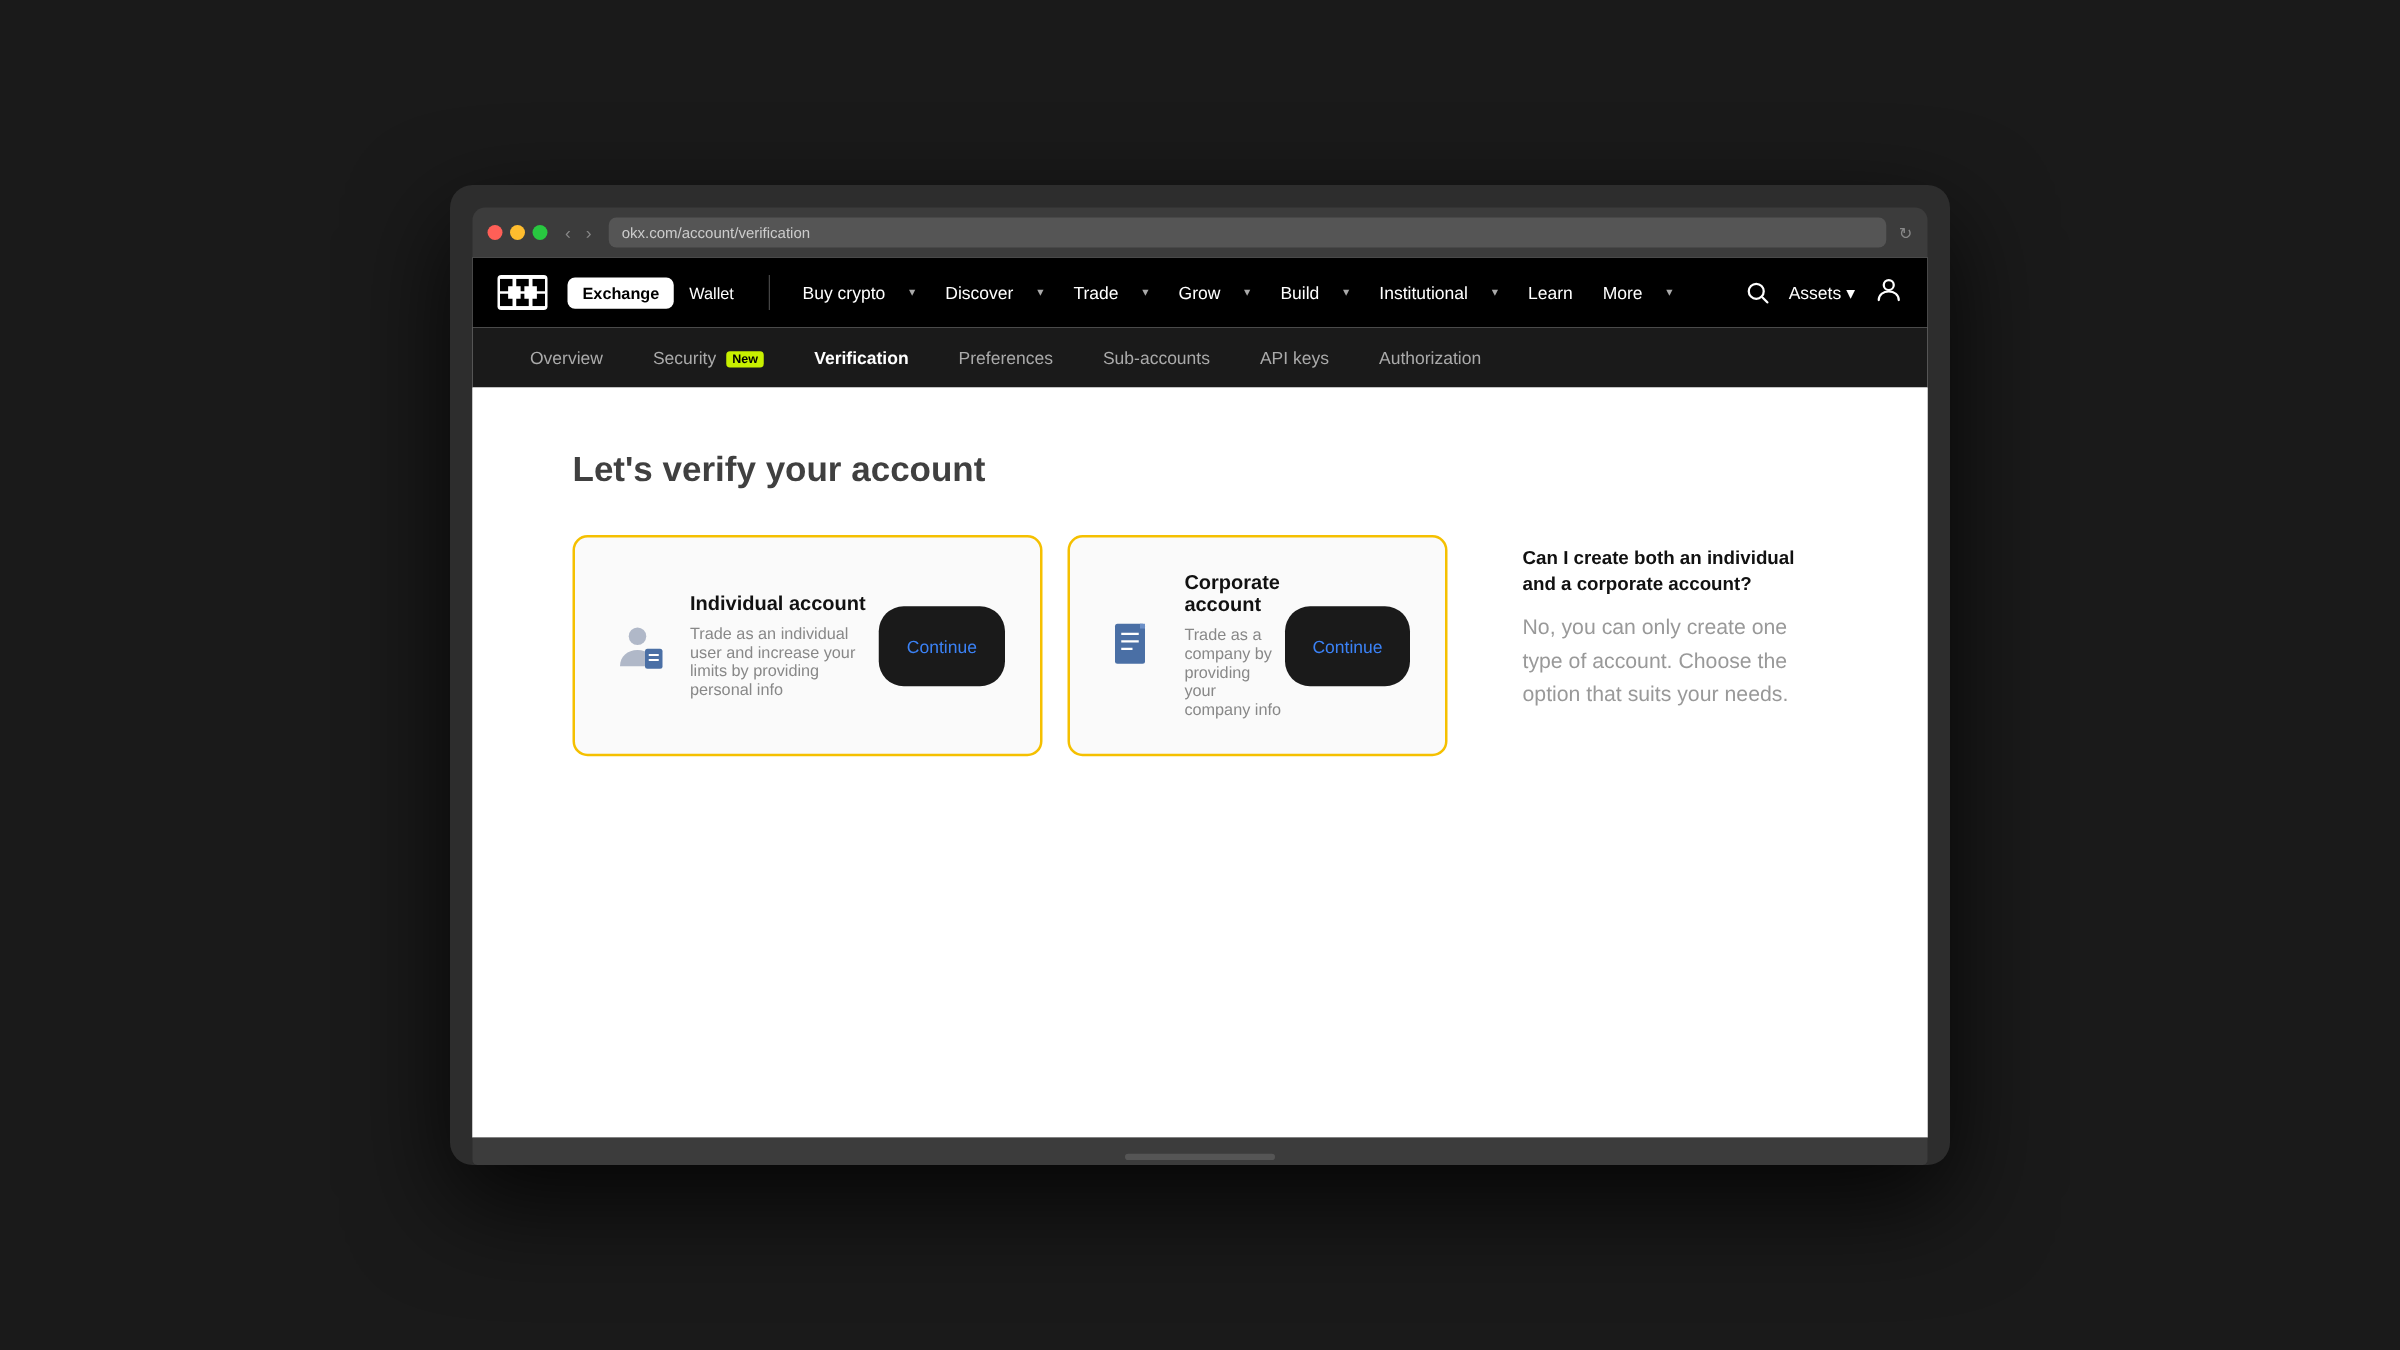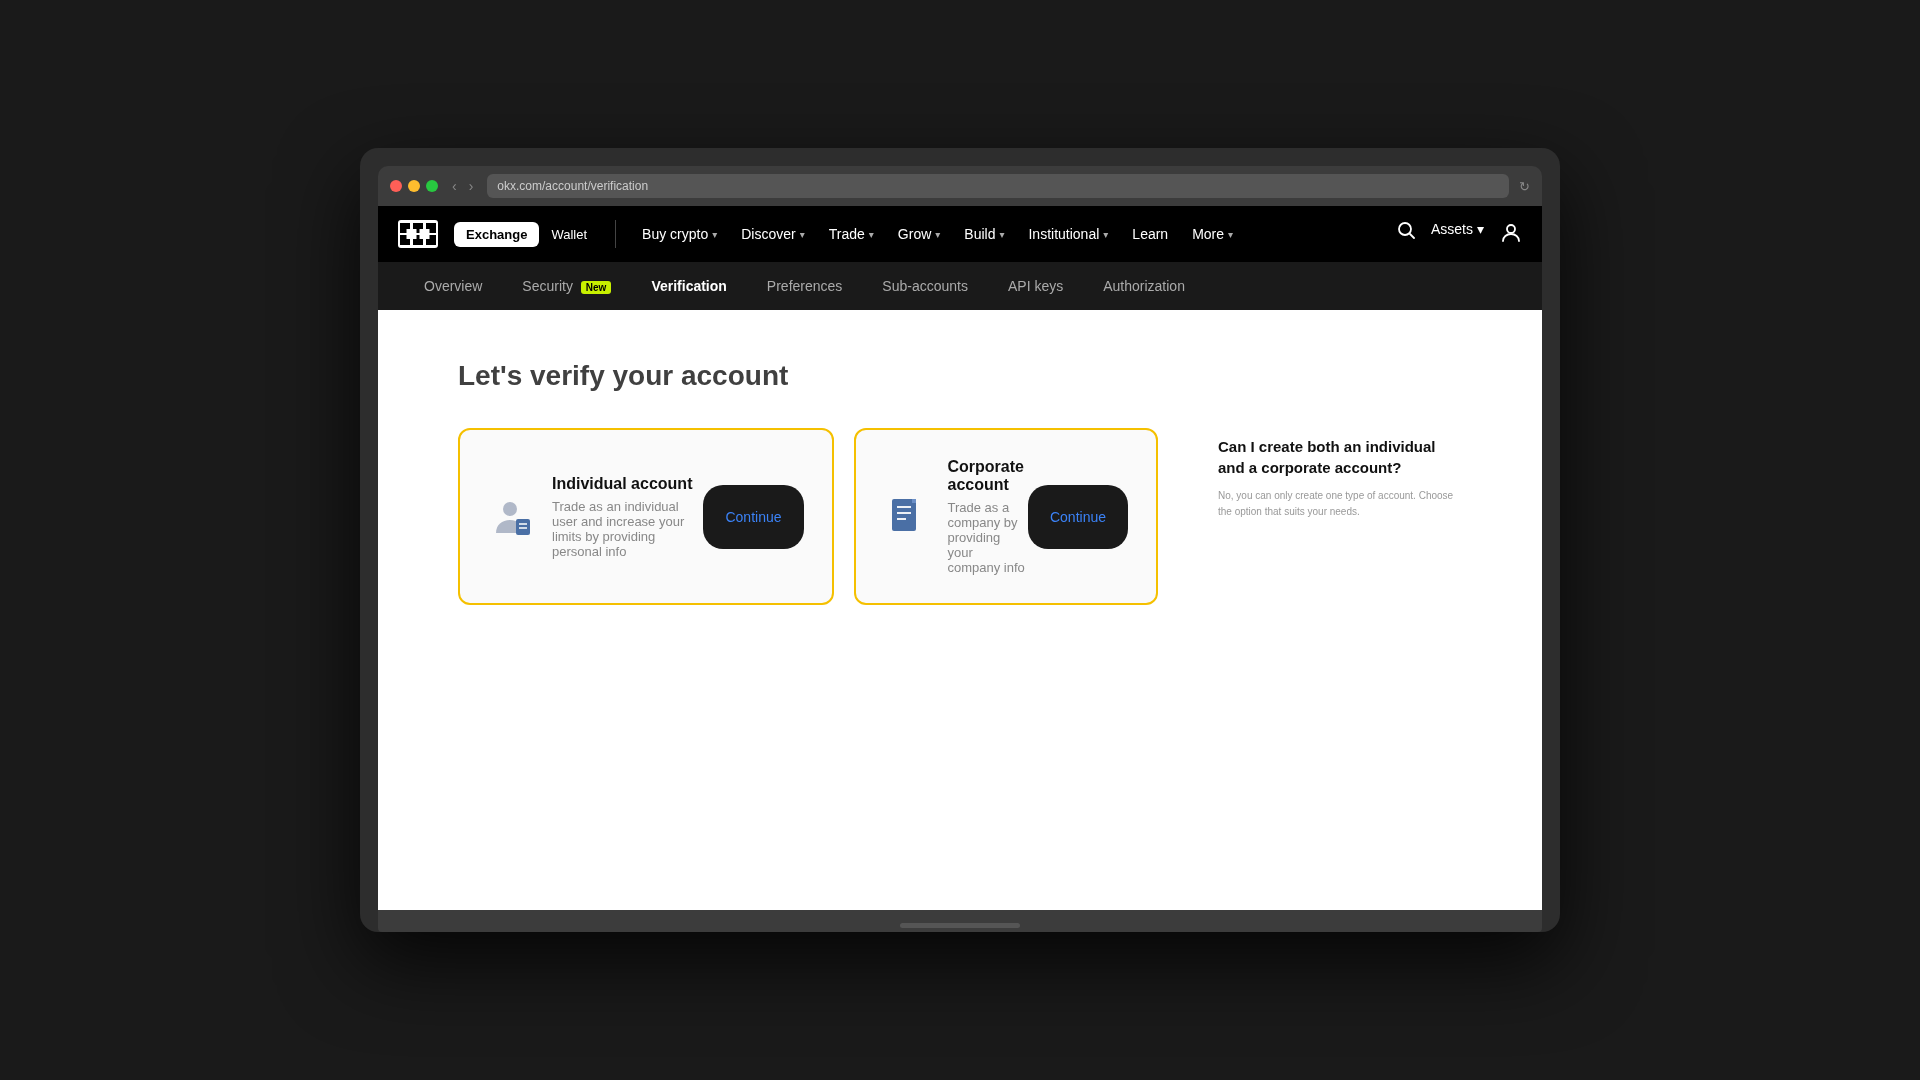--- a/index.html
+++ b/index.html
@@ -135,30 +135,30 @@
     }
     .nav-link {
       color: #fff;
       background: none;
       border: none;
       font-size: 14px;
       padding: 6px 10px;
       cursor: pointer;
       display: flex;
       align-items: center;
-      gap: 4px;
+      gap: 19px;
       white-space: nowrap;
     }
     .nav-link .chevron {
       font-size: 10px;
       color: #aaa;
     }
     .nav-right {
       display: flex;
-      align-items: flex-start;
+      align-items: center;
       gap: 16px;
     }
     .icon-btn {
       background: none;
       border: none;
       color: #fff;
       font-size: 18px;
       cursor: pointer;
       display: flex;
       align-items: center;
@@ -282,21 +282,21 @@
       padding-top: 8px;
     }
     .faq-title {
       font-size: 15px;
       font-weight: 700;
       color: #111;
       margin-bottom: 10px;
       line-height: 1.4;
     }
     .faq-text {
-      font-size: 10px;
+      font-size: 17px;
       color: #999;
       line-height: 1.6;
     }
     .laptop-bottom {
       background: #3c3c3c;
       height: 22px;
       border-radius: 0 0 4px 4px;
       display: flex;
       justify-content: center;
       align-items: flex-end;

